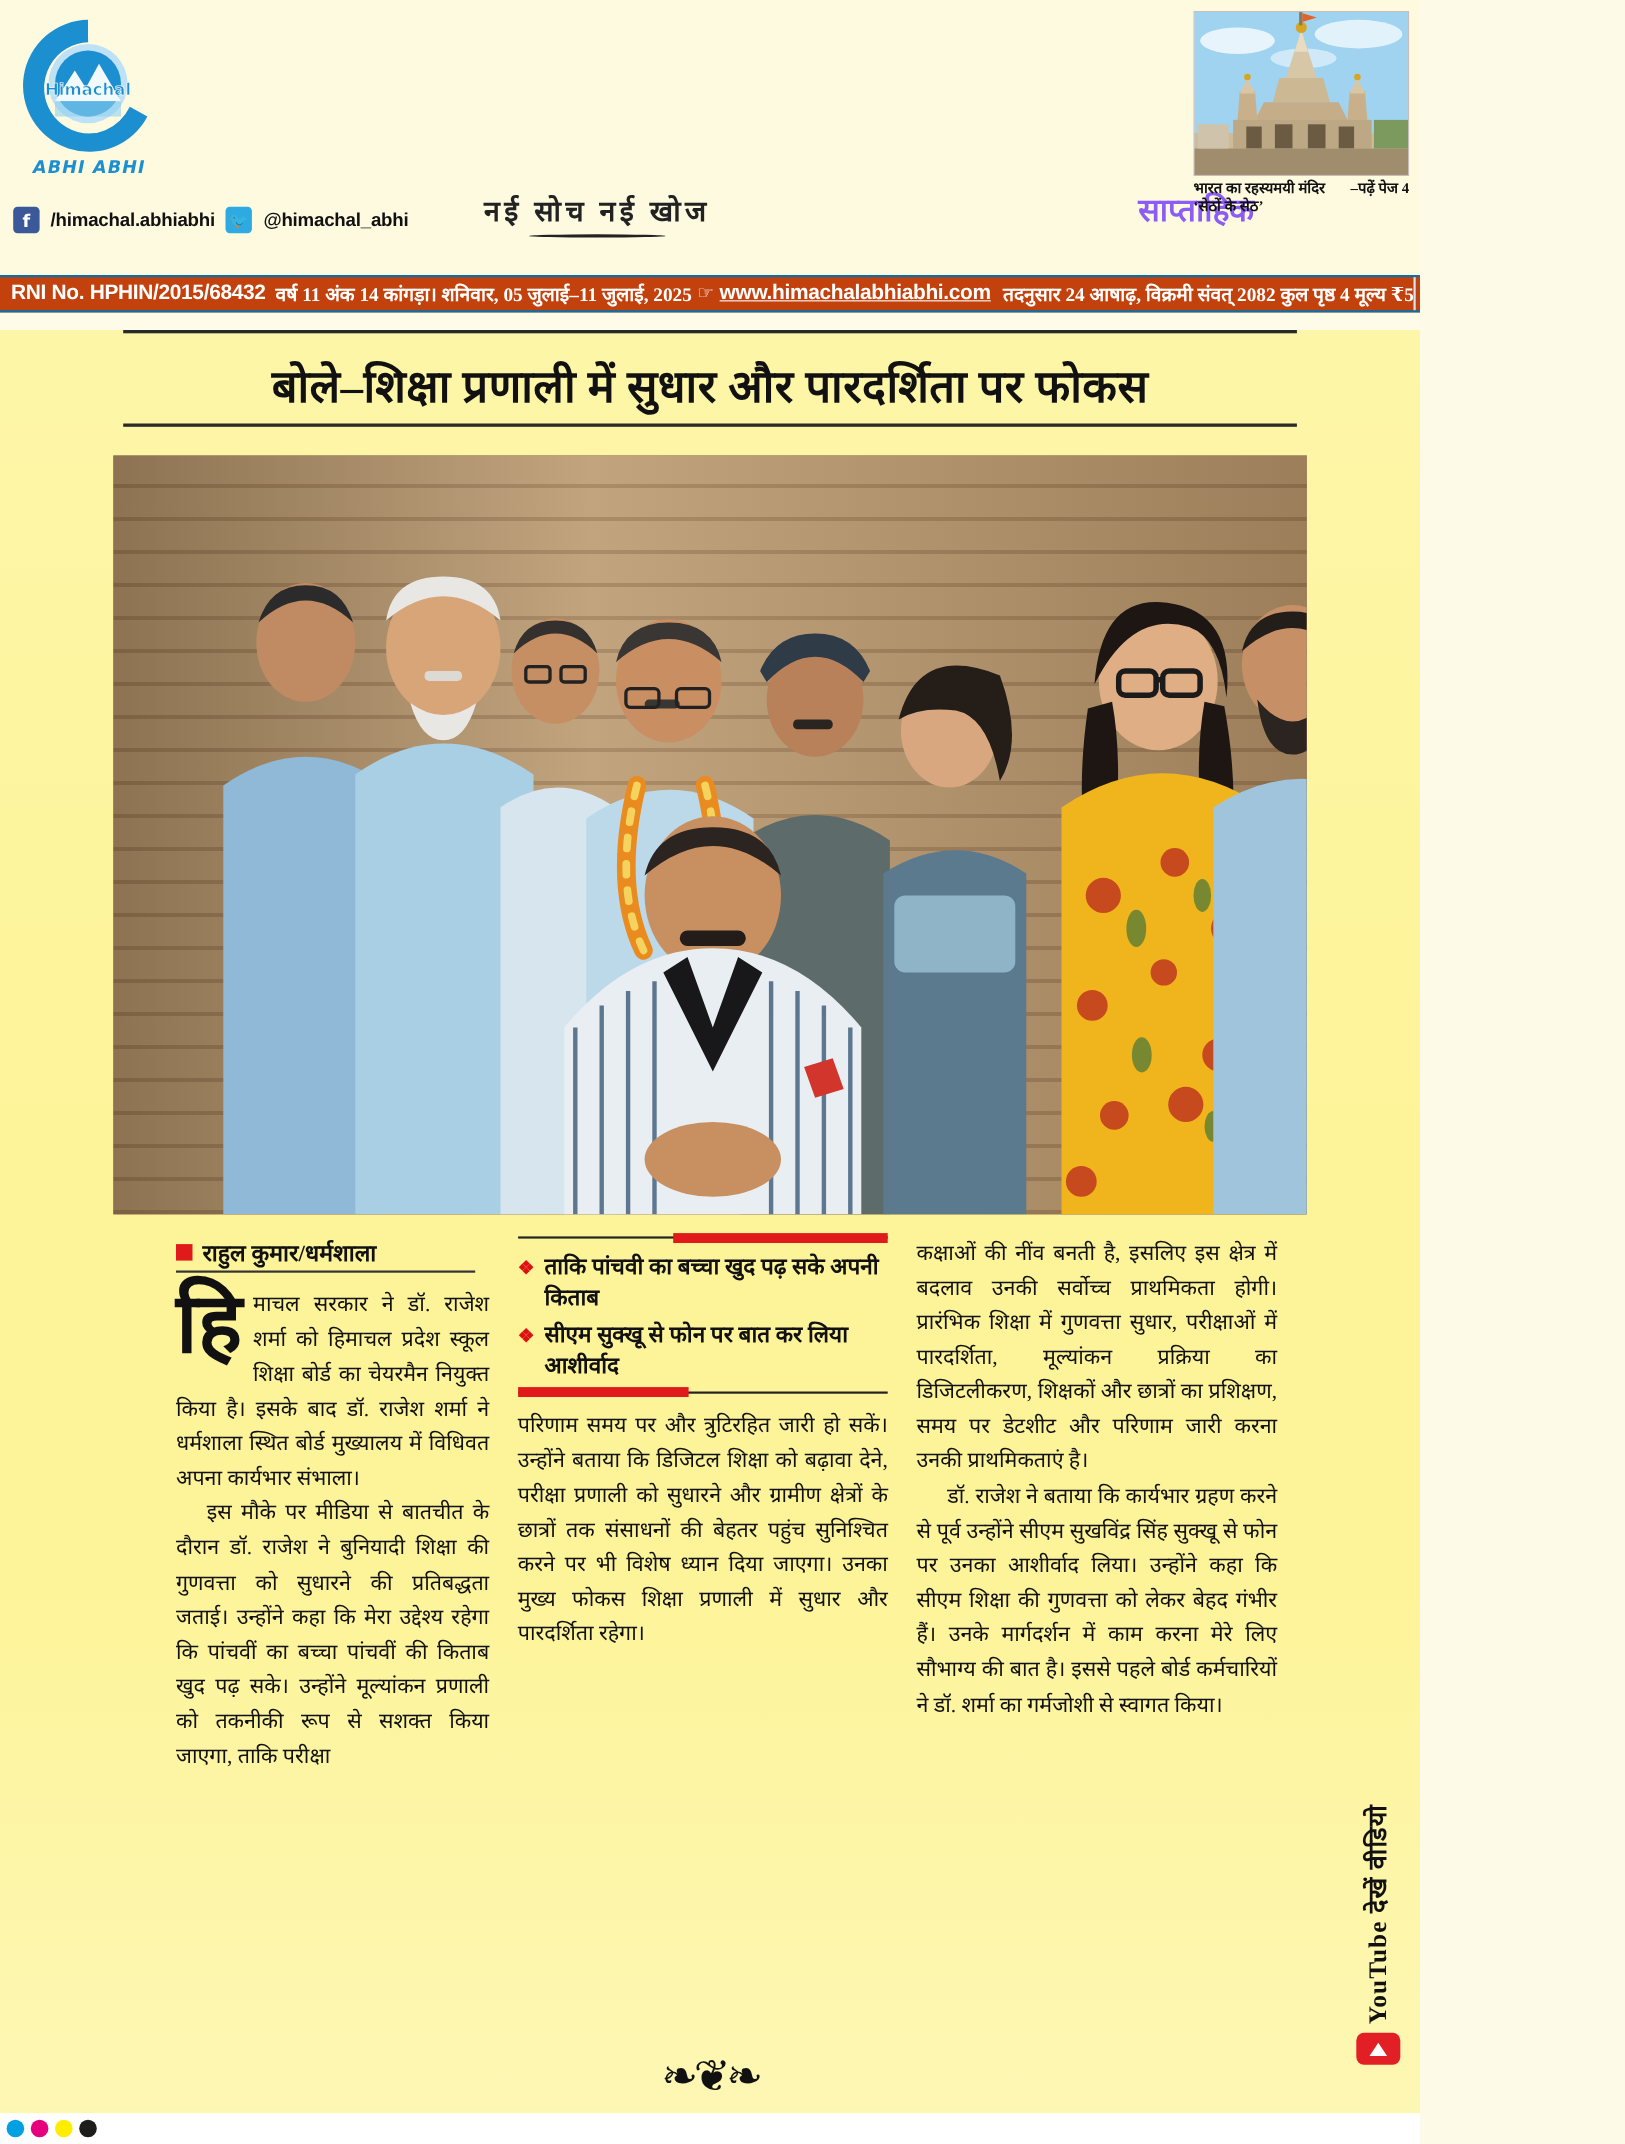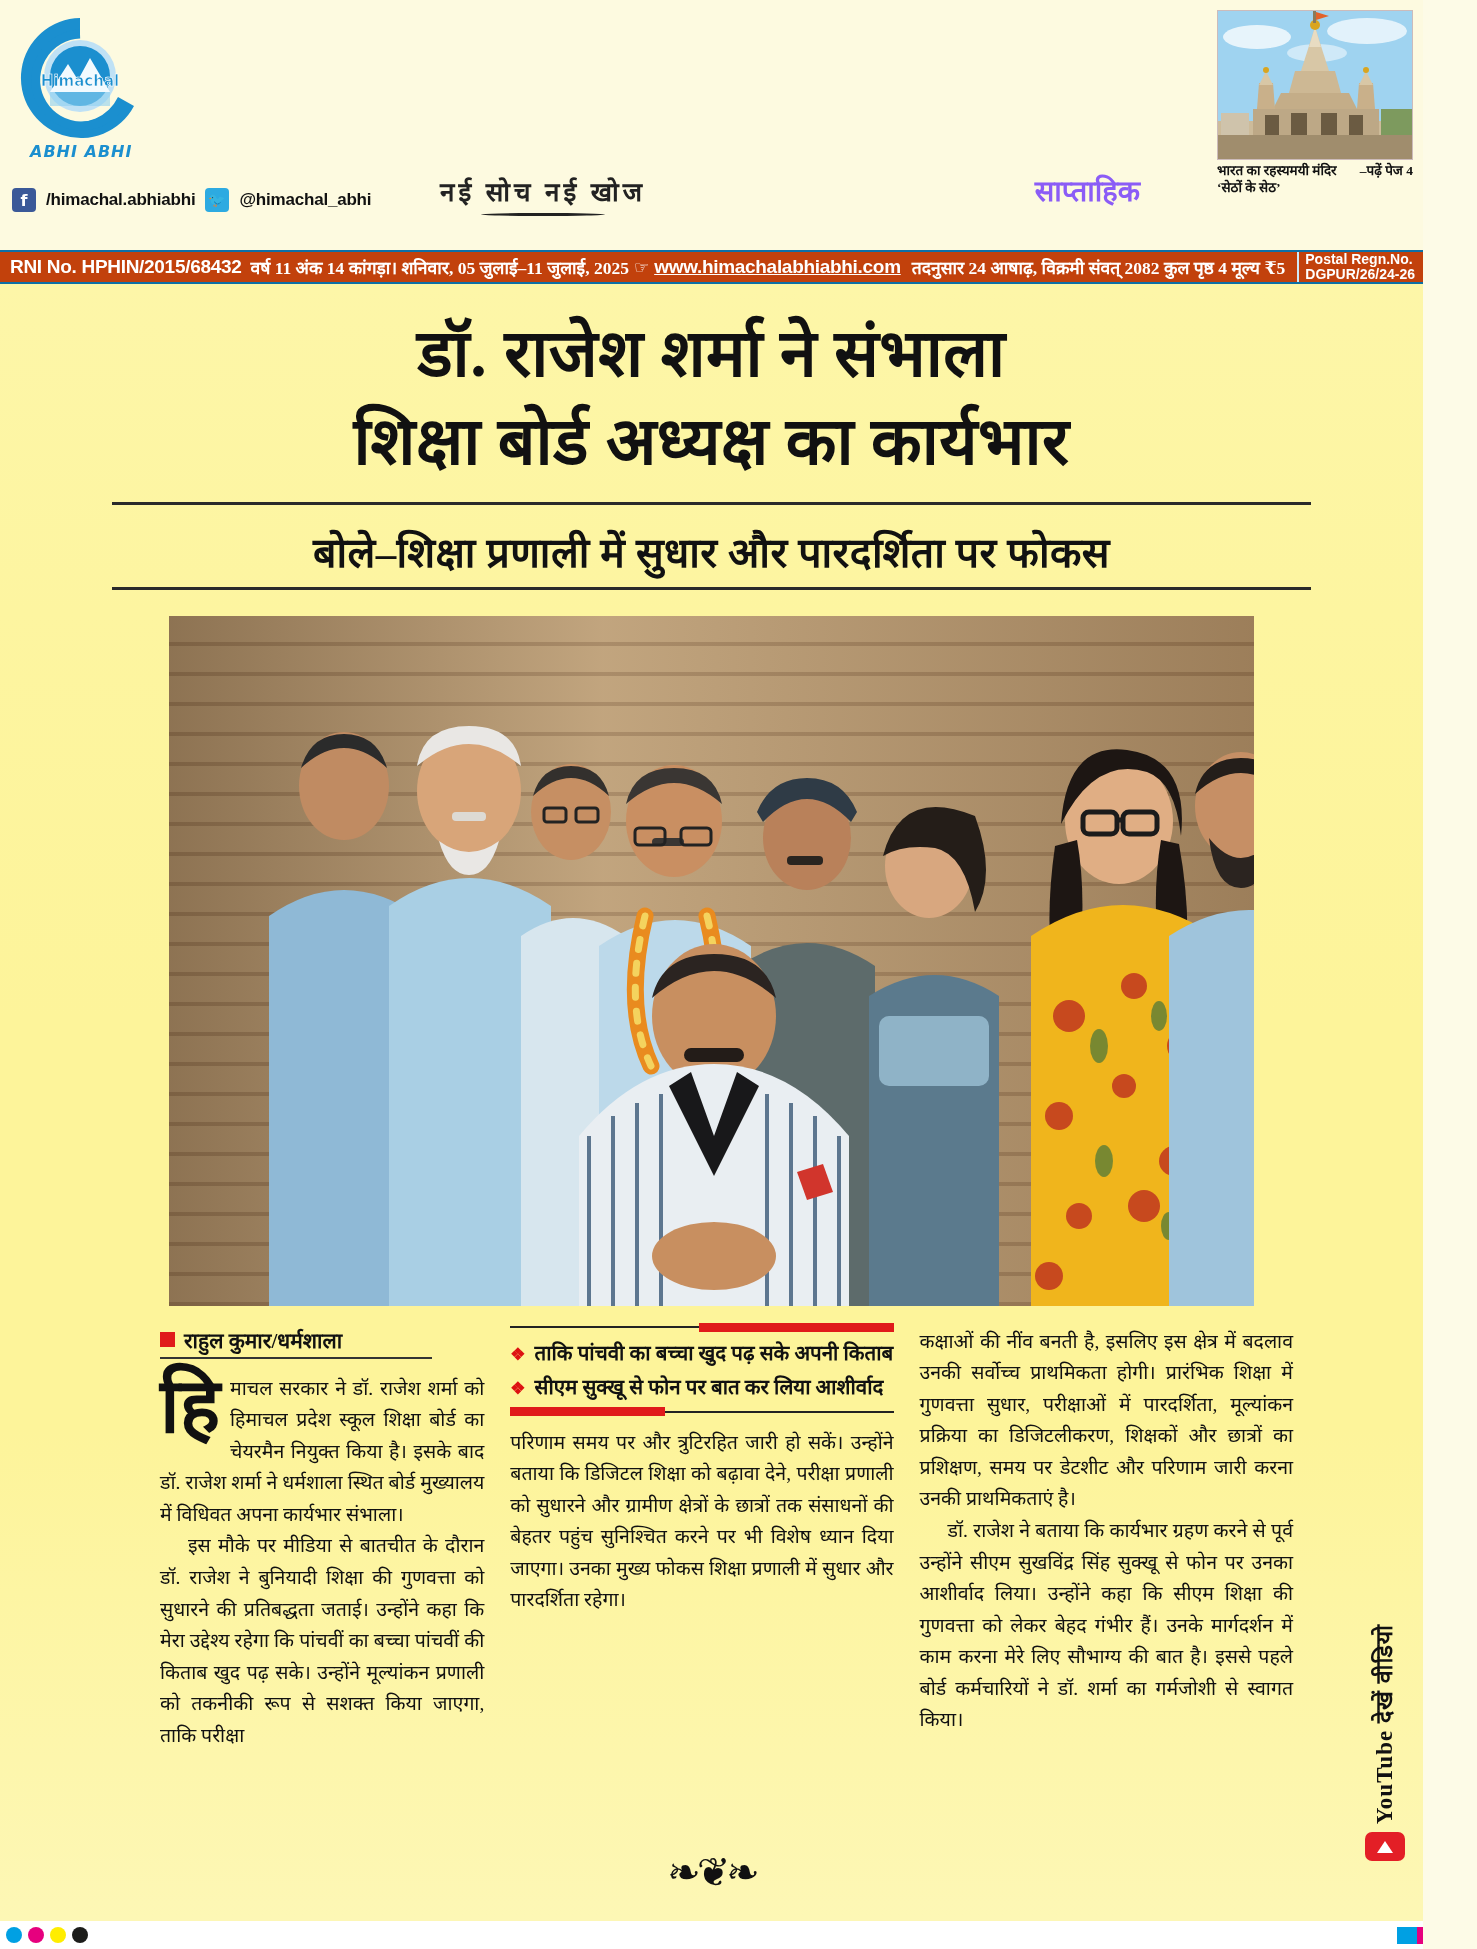--- a/index.html
+++ b/index.html
@@ -4,21 +4,21 @@
 <style>
   * { box-sizing: border-box; margin: 0; padding: 0; }
   html, body {
     width: 1477px; height: 1949px;
     font-family: "Liberation Sans", "DejaVu Sans", sans-serif;
     background: #fdfbe7;
     overflow: hidden;
   }
   .page {
     position: relative;
-    width: 1423px; height: 1949px;
+    width: 1291px; height: 1949px;
     background: #fefce8;
     overflow: hidden;
   }
 
   
   .masthead {
     position: relative;
     height: 250px;
     background: #fdfae0;
     border-bottom: 0;
@@ -355,24 +355,20 @@
     <span class="info-url">www.himachalabhiabhi.com</span>
     <span class="info-date2">तदनुसार 24 आषाढ़, विक्रमी संवत् 2082  कुल पृष्ठ 4  मूल्य ₹5</span>
     <span class="postal">
       <span>Postal Regn.No.</span><br>
       <span>DGPUR/26/24-26</span>
     </span>
   </div>
 
   <div class="body-area">
 
-    <div class="headline">
-      <div>डॉ. राजेश शर्मा ने संभाला</div>
-      <div>शिक्षा बोर्ड अध्यक्ष का कार्यभार</div>
-    </div>
 
     <div class="subhead-wrap">
       <div class="subhead">बोले–शिक्षा प्रणाली में सुधार और पारदर्शिता पर फोकस</div>
     </div>
 
     <div class="photo-wrap">
       <div class="wall"></div>
       <div class="wall-shade"></div>
       <svg width="1085" height="690" viewBox="0 0 1085 690" style="position:absolute;inset:0">
 

